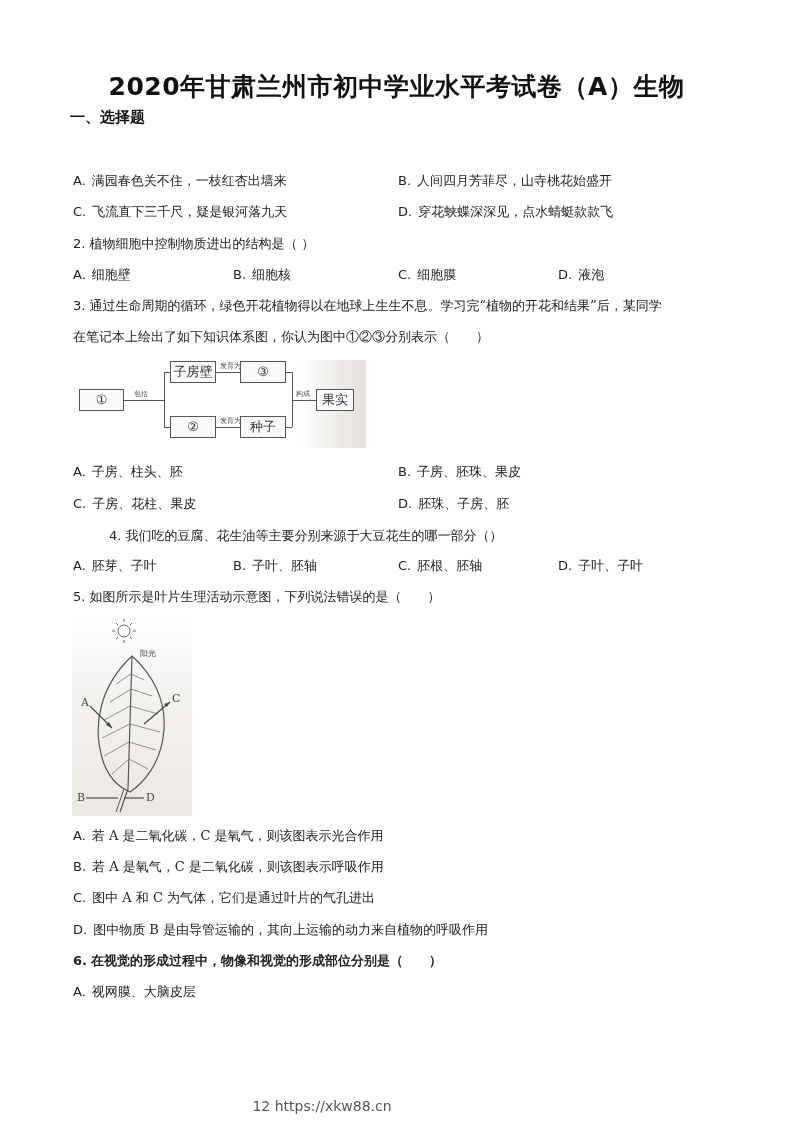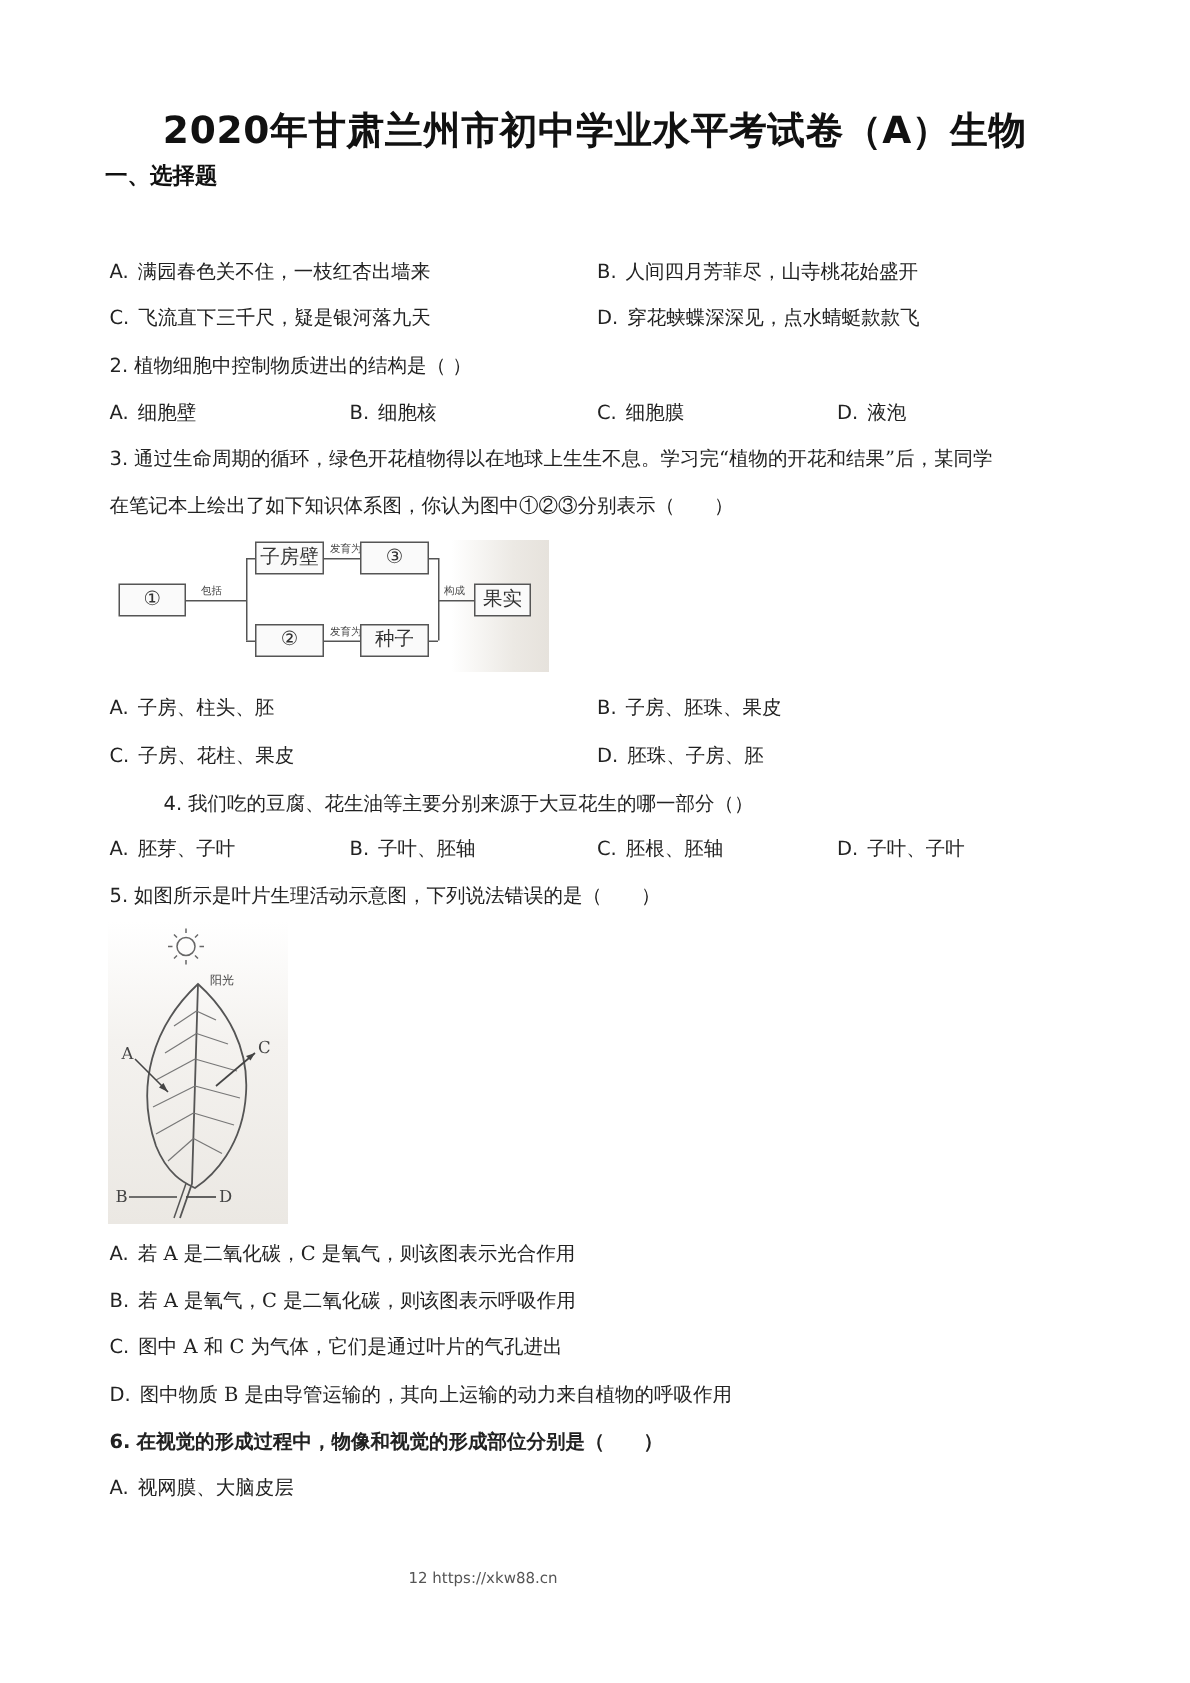--- a/index.html
+++ b/index.html
@@ -17,22 +17,22 @@
   .qnum { font-family: "DejaVu Sans", "Liberation Sans", sans-serif; margin-right: 4px; }
   .diagram { position: absolute; left: 70px; top: 360px; width: 296px; height: 88px;
              background: linear-gradient(90deg, #ffffff 0%, #ffffff 78%, #ece9e4 92%, #e6e2dc 100%); }
   .box { position: absolute; border: 1.5px solid #555; background: #fafafa;
          font-size: 13px; text-align: center; color: #333; box-sizing: border-box; }
   .dlabel { position: absolute; font-size: 7px; color: #444; }
   .hline { position: absolute; height: 0; border-top: 1.3px solid #555; }
   .vline { position: absolute; width: 0; border-left: 1.3px solid #555; }
   .leaf { position: absolute; left: 72px; top: 614px; width: 120px; height: 202px;
           background: linear-gradient(180deg, #ffffff 0%, #f4f2ef 40%, #ebe8e3 100%); }
-  .footer { position: absolute; top: 1047px; left: 0; width: 644px; text-align: center;
-            font-family: "DejaVu Sans", "Liberation Sans", sans-serif; font-size: 10px; color: #555; }
+  .footer { position: absolute; top: 1098px; left: 0; width: 644px; text-align: center;
+            font-family: "DejaVu Sans", "Liberation Sans", sans-serif; font-size: 14px; color: #555; }
 </style>
 </head>
 <body>
 
 <div class="page">
 
   <div class="title">2020年甘肃兰州市初中学业水平考试卷（A）生物</div>
   <div class="section">一、选择题</div>
 
   <div class="opt" style="left:398px; top:172px;">

